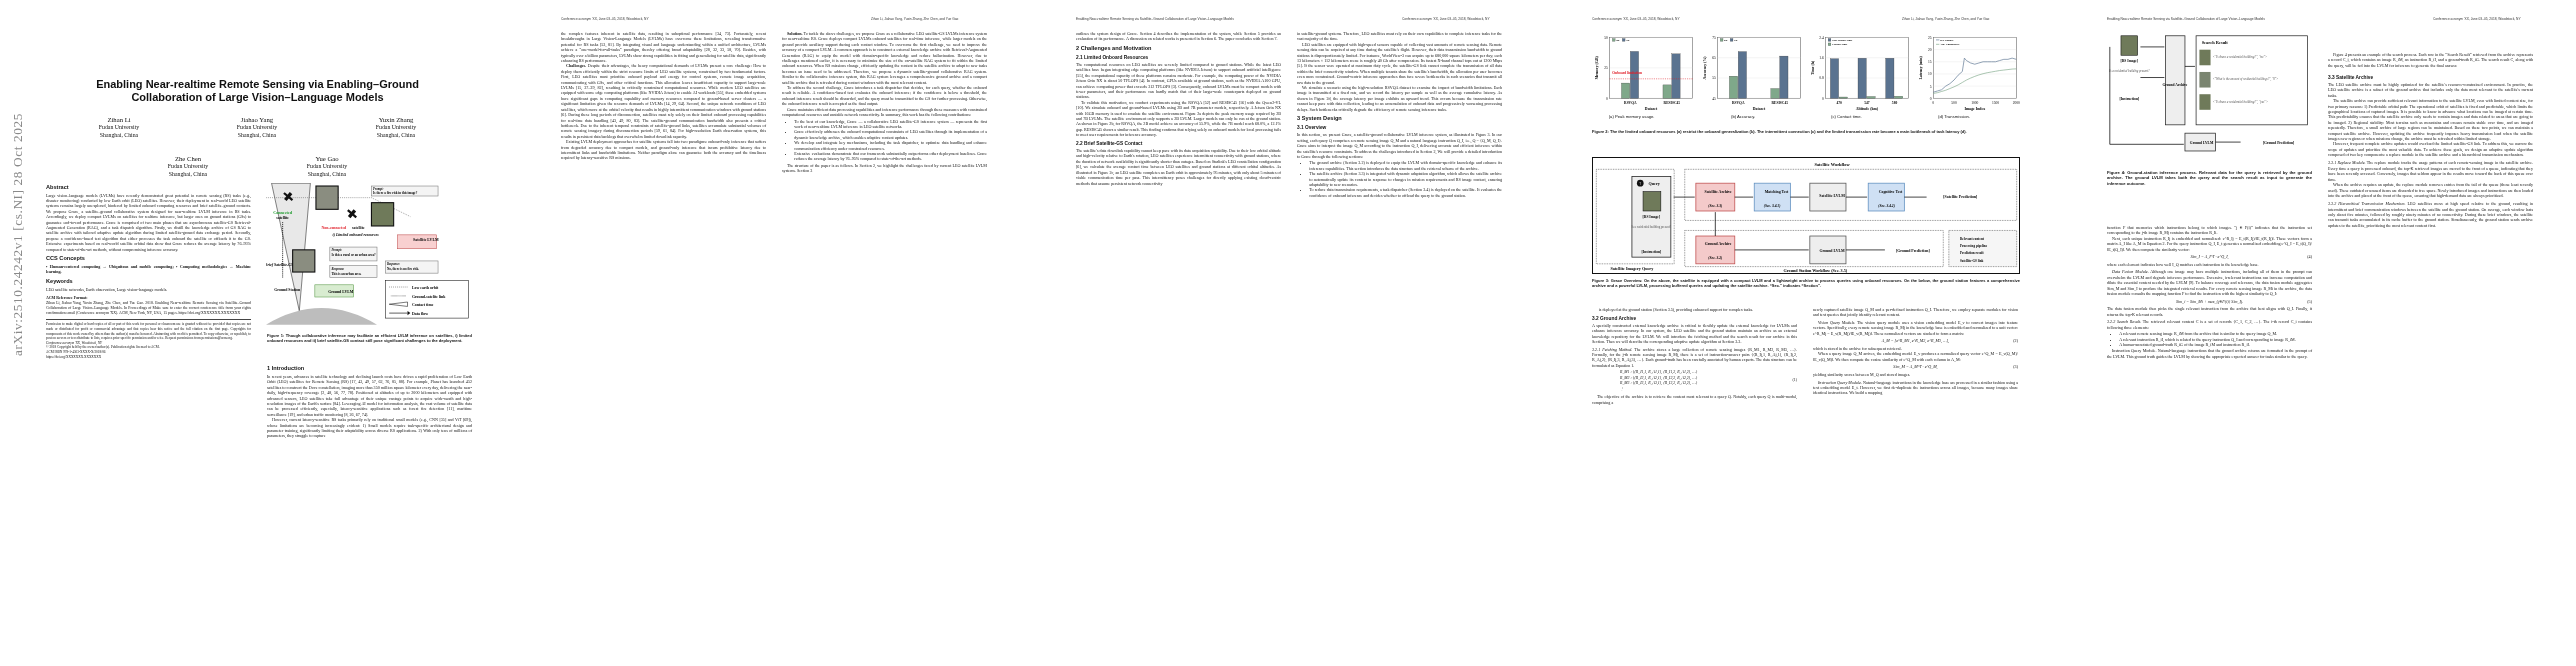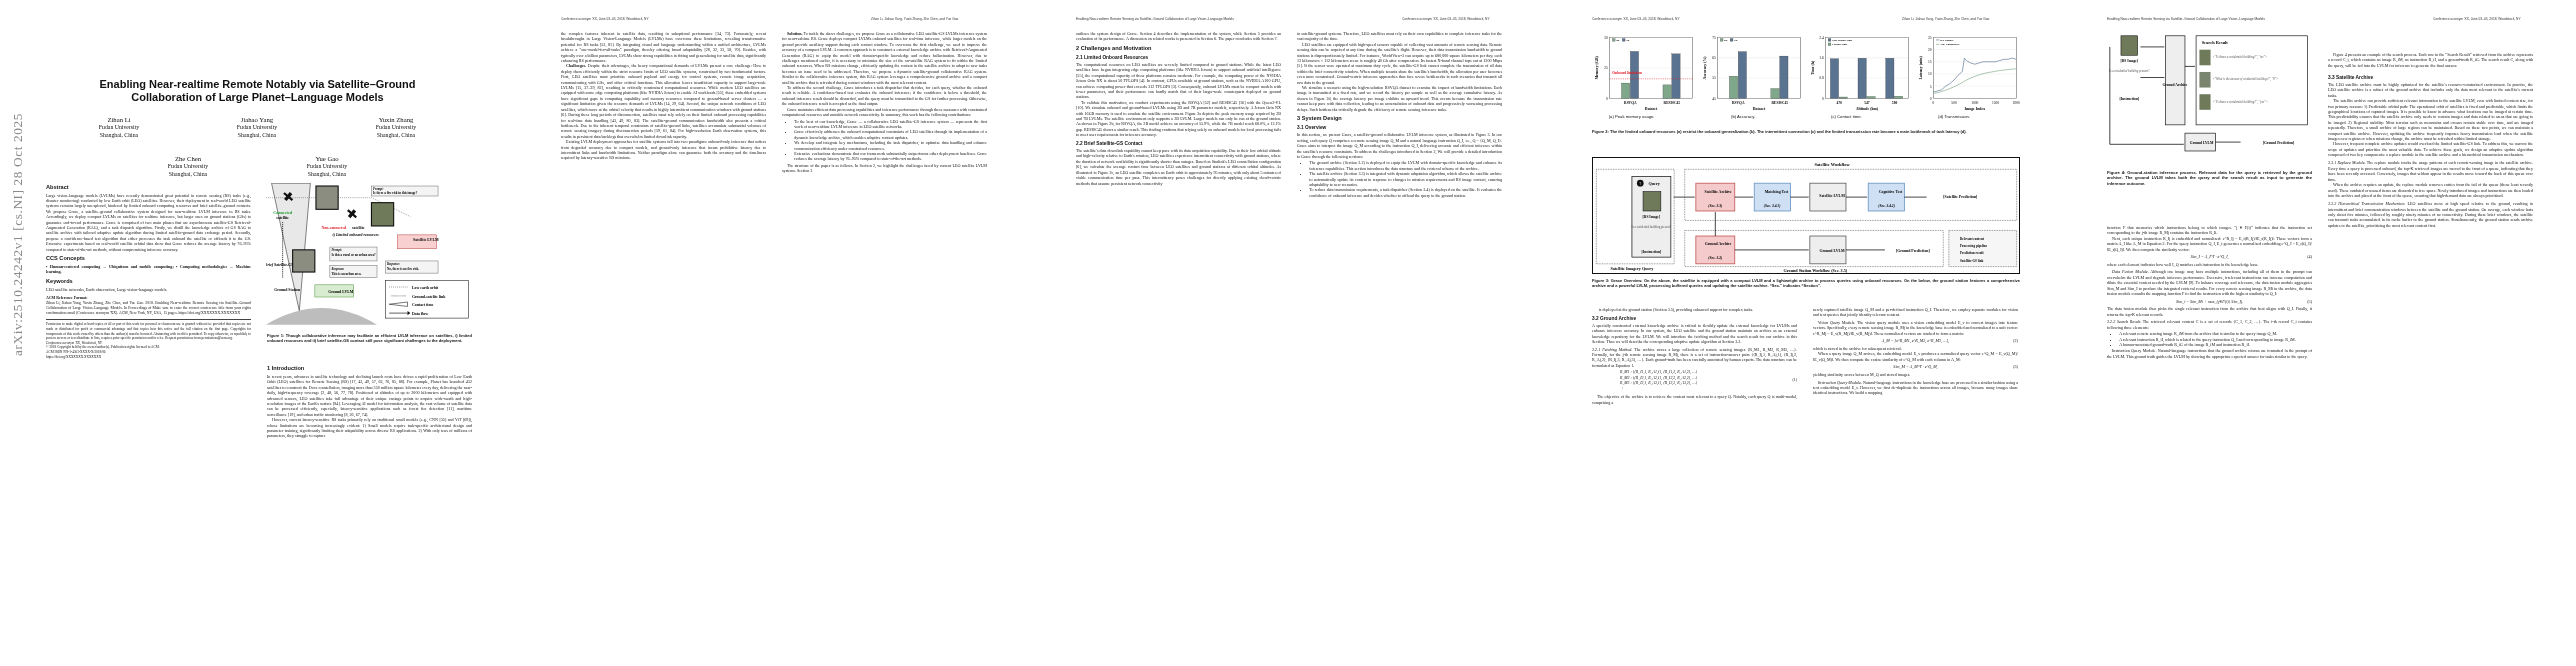--- a/index.html
+++ b/index.html
@@ -25,22 +25,22 @@
   svg text{font-family:"Liberation Serif",serif;}
   .fig{position:absolute;}
 </style>
 </head>
 <body>
 
 <div class="page" style="left:0;">
   <div class="arxiv">arXiv:2510.24242v1  [cs.NI]  28 Oct 2025</div>
 
   <div class="title">
-    <div>Enabling Near-realtime Remote Notably via Satellite–Ground</div>
-    <div>Collaboration of Large Planet–Language Models</div>
+    <div>Enabling Near-realtime Remote Sensing via Enabling–Ground</div>
+    <div>Collaboration of Large Vision–Language Models</div>
   </div>
 
   <div class="author" style="left:83px;top:116px;width:72px;">
     <div>Zihan Li</div>
     <div class="aff">Fudan University</div>
     <div class="aff">Shanghai, China</div>
   </div>
   <div class="author" style="left:221px;top:116px;width:72px;">
     <div>Jiahao Yang</div>
     <div class="aff">Fudan University</div>

